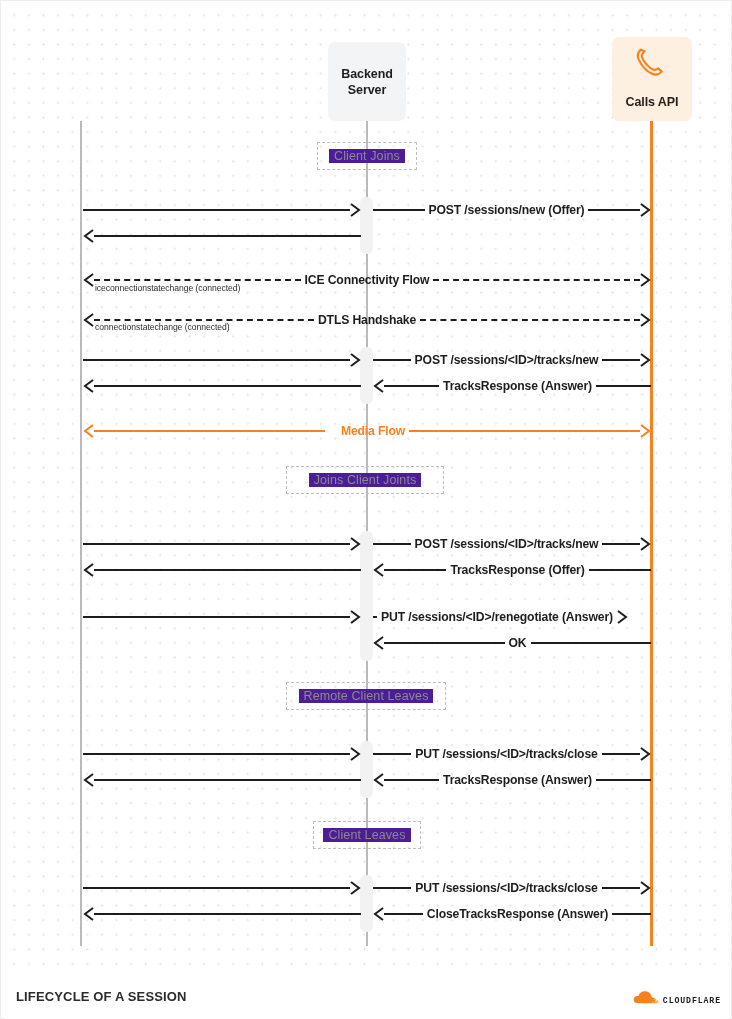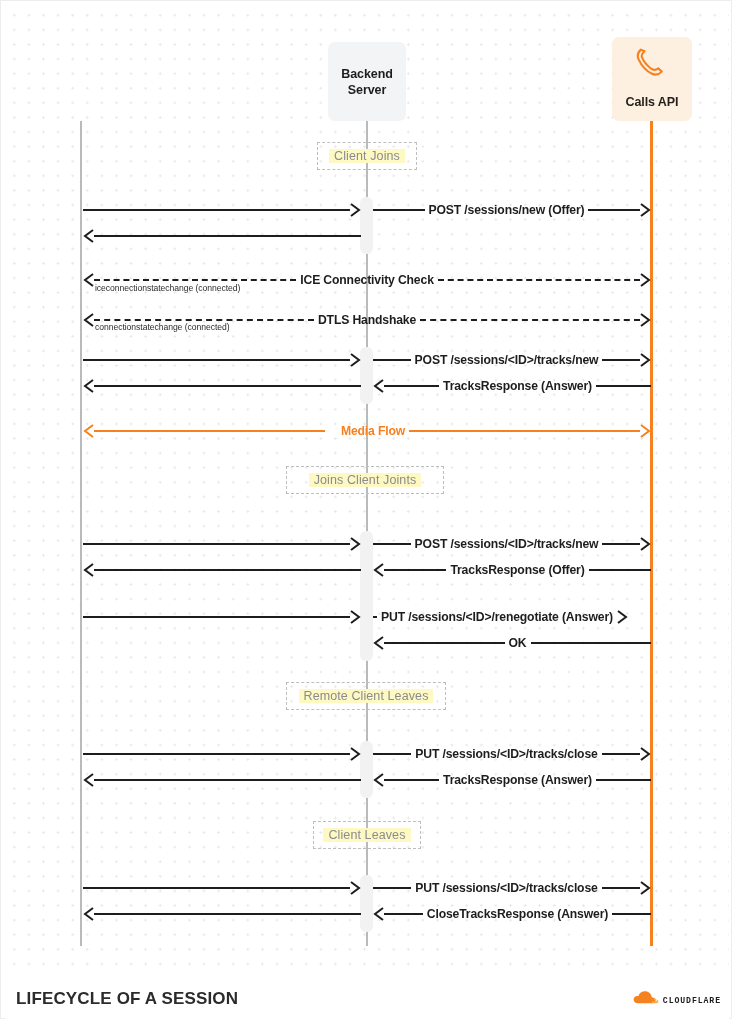--- a/index.html
+++ b/index.html
@@ -85,21 +85,21 @@
     justify-content: center;
     box-sizing: border-box;
     background: transparent;
   }
   .section-label span {
     font-size: 12.5px;
     color: #8a8b8e;
     font-weight: normal;
     letter-spacing: 0.1px;
     white-space: nowrap;
-    background: #fef9c3;
+    background: #4c1d95;
     padding: 0 5px;
   }
 
   .seg {
     position: absolute;
     display: flex;
     align-items: center;
     height: 18px;
   }
   .seg .line {
@@ -141,21 +141,21 @@
   
   #footer {
     position: absolute;
     left: 4px; top: 976px;
     width: 724px; height: 42px;
     background: #ffffff;
   }
   #footer-title {
     position: absolute;
     left: 11px; top: 12px;
-    font-size: 17px;
+    font-size: 13px;
     font-weight: bold;
     color: #2b2b2d;
     letter-spacing: 0.15px;
   }
   #brand {
     position: absolute;
     right: 8px; top: 14px;
     display: flex;
     align-items: center;
     gap: 4px;
@@ -240,21 +240,21 @@
     <div class="line"></div>
   </div>
 
   <div class="seg dashed" style="left:82px; top:270px; width:568px;">
     <div class="head">
         <svg width="11" height="16" viewBox="0 0 11 16">
           <path d="M10 2 L2 8 L10 14" fill="none" stroke="#1d1d1f" stroke-width="2"></path>
         </svg>
       </div>
     <div class="line"></div>
-    <div class="label">ICE Connectivity Check</div>
+    <div class="label">ICE Connectivity Flow</div>
     <div class="line"></div>
     <div class="head">
         <svg width="11" height="16" viewBox="0 0 11 16">
           <path d="M1 2 L9 8 L1 14" fill="none" stroke="#1d1d1f" stroke-width="2"></path>
         </svg>
       </div>
   </div>
   <div class="note" style="left:94px; top:282px;">iceconnectionstatechange (connected)</div>
 
   <div class="seg dashed" style="left:82px; top:310px; width:568px;">

